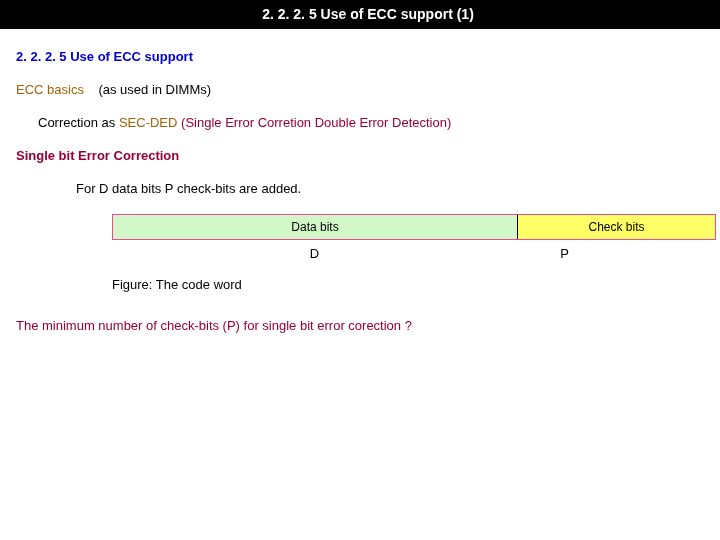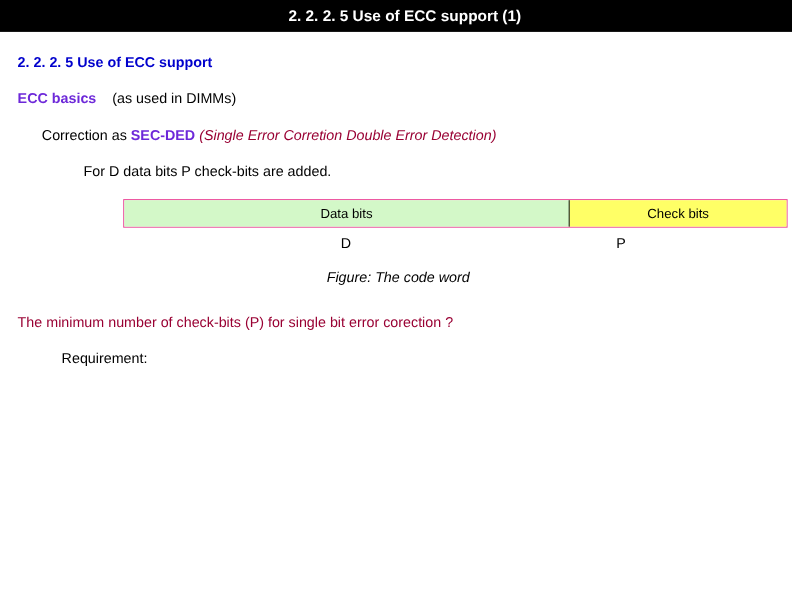--- a/index.html
+++ b/index.html
@@ -33,22 +33,22 @@
   .section-title {
     font-weight: bold;
     color: #0000cc;
     margin: 6px 0 18px 0;
     font-size: 13px;
   }
   .line {
     margin: 0 0 18px 0;
     font-size: 13px;
   }
-  .blue-bold { color: #6d28d9; font-weight: bold; }
-  .maroon { color: #990033; font-style: italic; }
+  .blue-bold { color: #a16207; font-weight: normal; }
+  .maroon { color: #990033; }
   .black { color: #000; }
   .indent1 { margin-left: 22px; }
   .indent2 { margin-left: 60px; }
   .sub-heading {
     font-weight: bold;
     color: #990033;
     margin: 10px 0 18px 0;
     font-size: 13px;
   }
   .figure-wrap {
@@ -86,26 +86,25 @@
     flex: 0 0 405px;
     text-align: center;
     font-size: 13px;
   }
   .label-p {
     flex: 1;
     text-align: center;
     font-size: 13px;
   }
   .caption {
-    text-align: center;
+    text-align: left;
     margin-top: 16px;
     font-size: 13px;
     color: #000;
     width: 500px;
-    font-style: italic;
   }
   .question {
     color: #990033;
     margin: 26px 0 18px 0;
     font-size: 13px;
   }
   .requirement {
     margin: 0 0 16px 40px;
     font-size: 13px;
   }
@@ -131,34 +130,34 @@
     <div class="line">
       <span class="blue-bold">ECC basics</span>
       <span>&nbsp;&nbsp;</span>
       <span class="black">(as used in DIMMs)</span>
     </div>
 
     <div class="line indent1">
       <span class="black">Correction as </span><span class="blue-bold">SEC-DED</span><span class="maroon"> (Single Error Corretion Double Error Detection)</span>
     </div>
 
+    <div class="sub-heading indent1">Single bit Error Correction</div>
 
     <div class="line indent2">For D data bits P check-bits are added.</div>
 
     <div class="figure-wrap">
       <div class="codeword">
         <div class="data-cell">Data bits</div>
         <div class="check-cell">Check bits</div>
       </div>
       <div class="labels">
         <div class="label-d">D</div>
         <div class="label-p">P</div>
       </div>
       <div class="caption">Figure: The code word</div>
     </div>
 
     <div class="question indent1">The minimum number of check-bits (P) for single bit  error corection ?</div>
 
-    <div class="requirement">Requirement:</div>
 
 
   </div>
 </div>
 
 </body></html>

